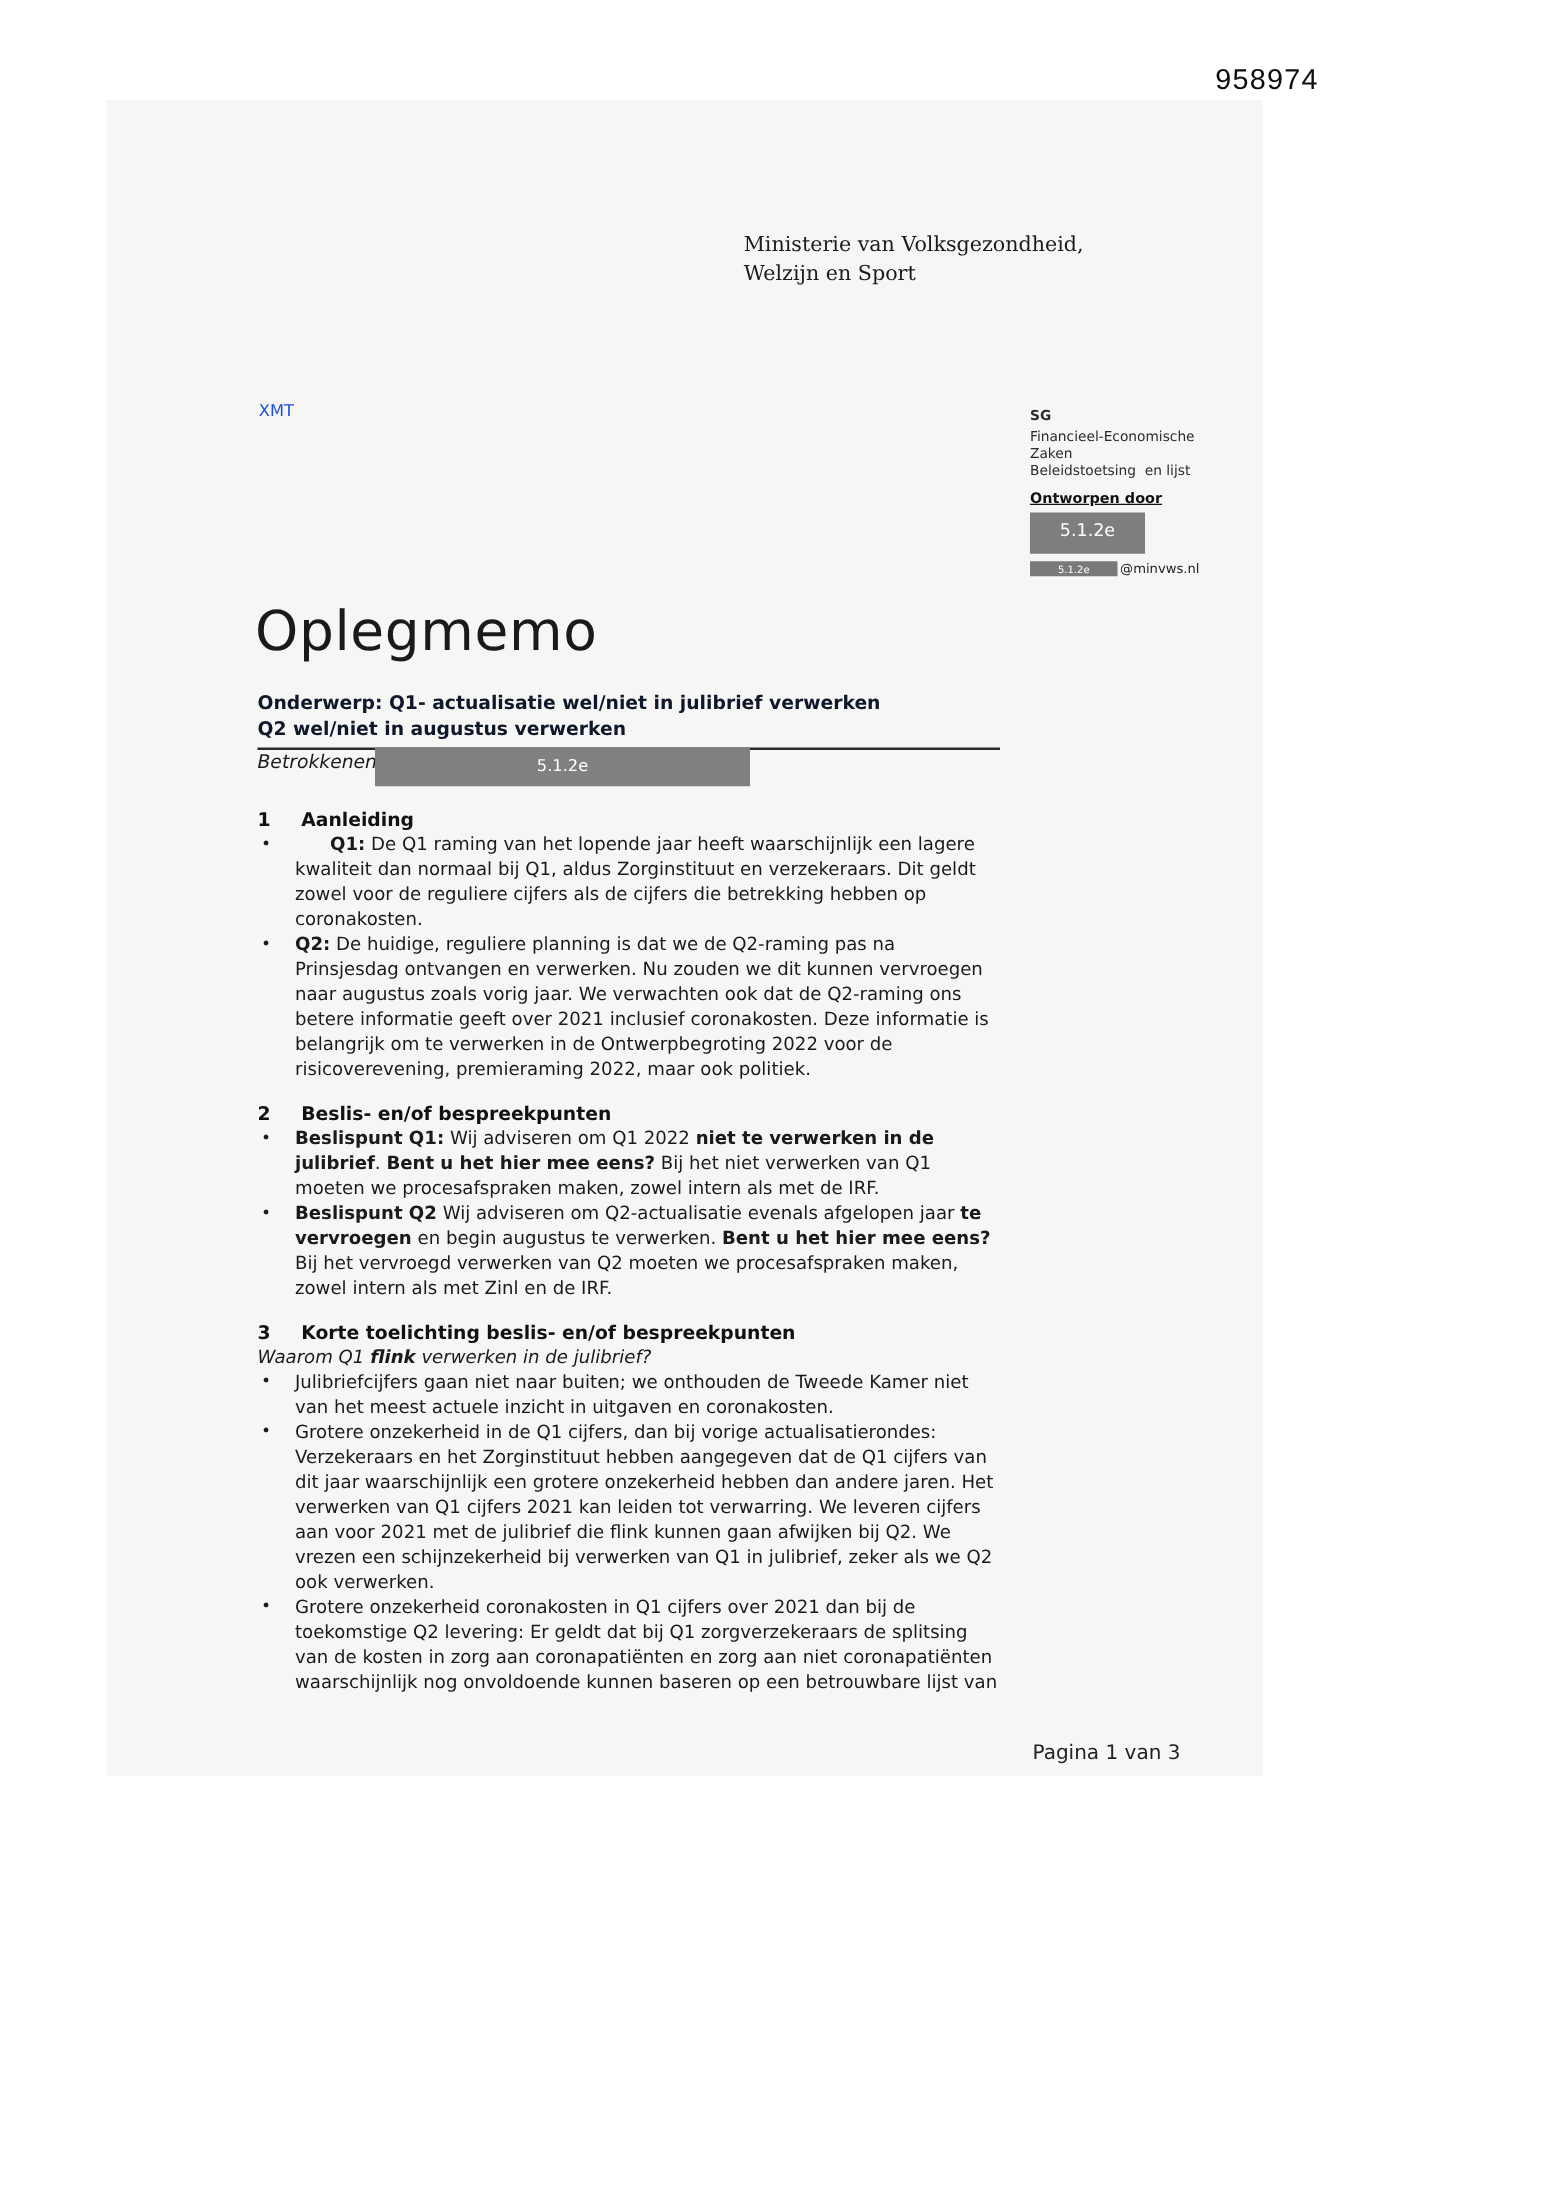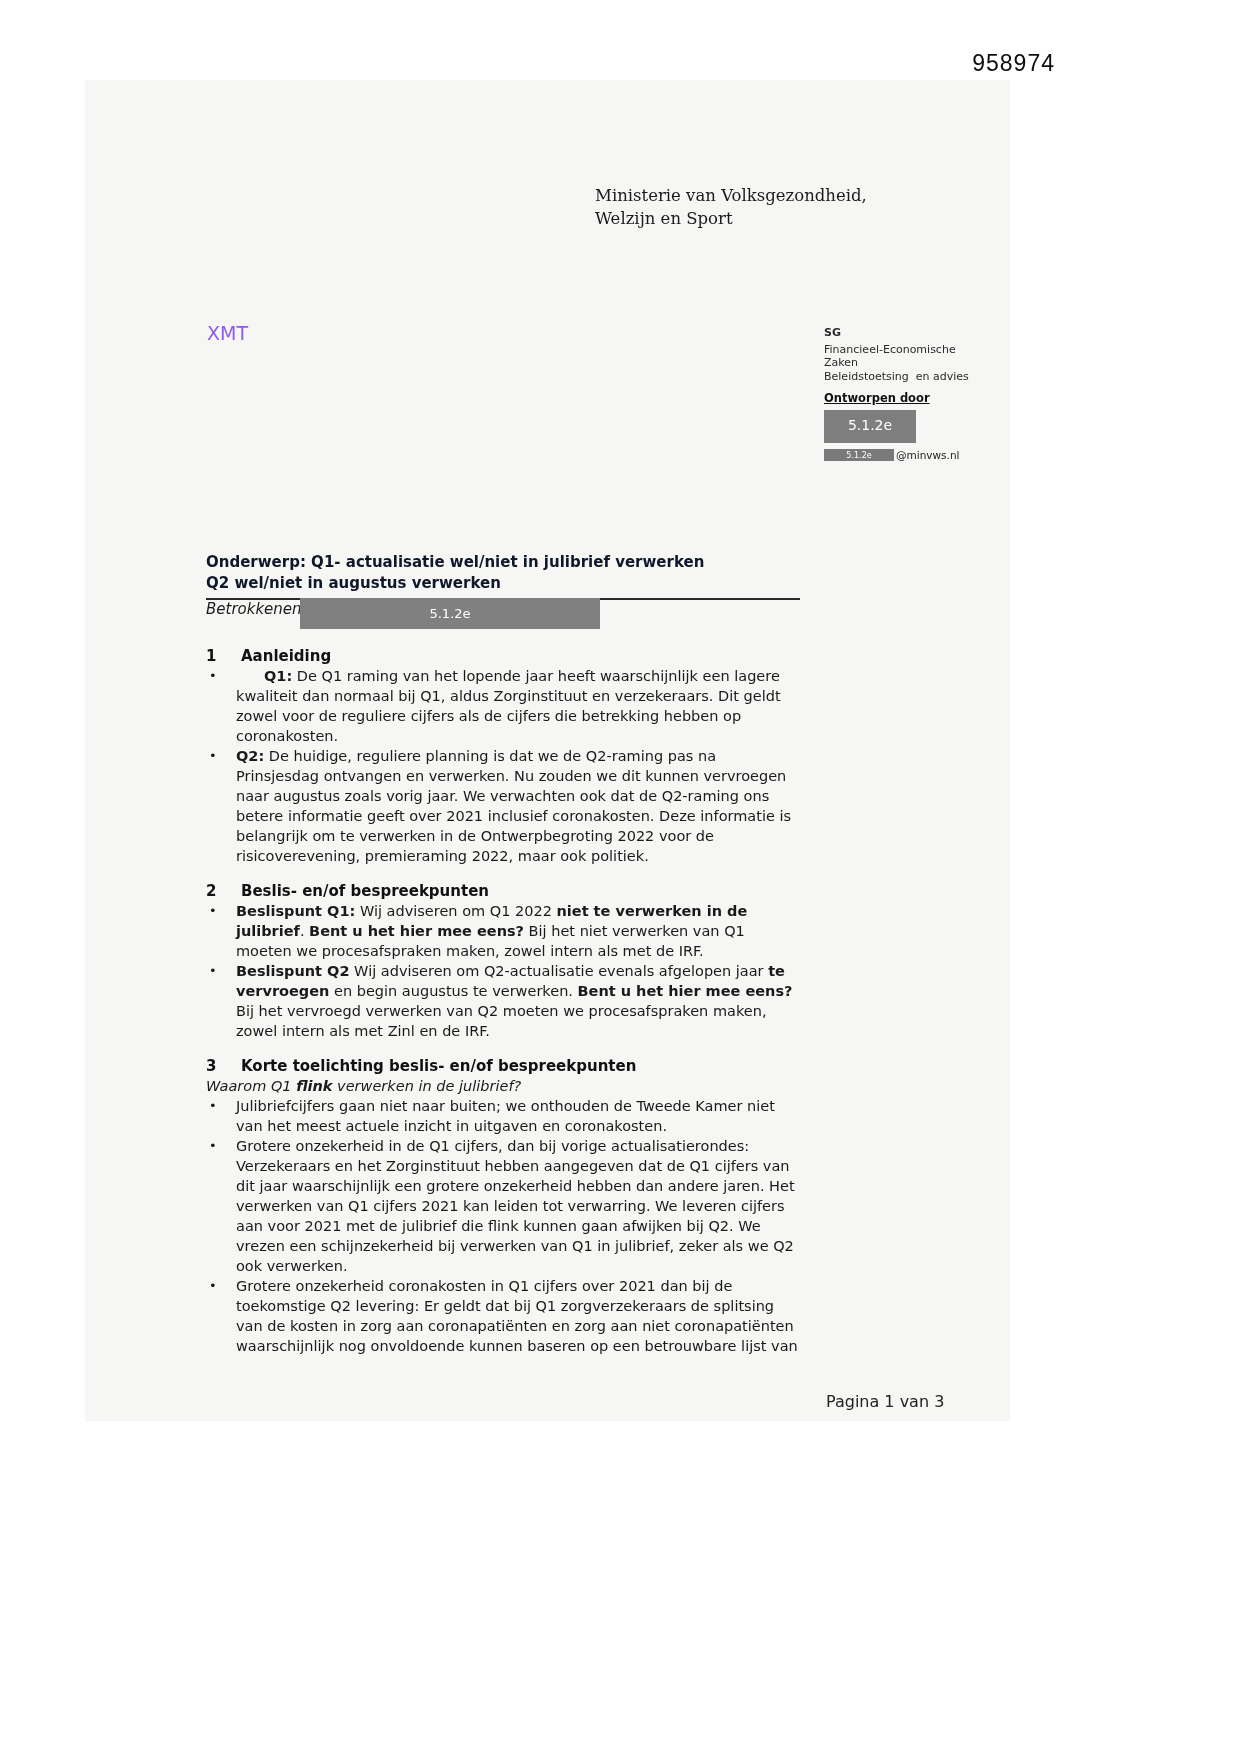--- a/index.html
+++ b/index.html
@@ -12,21 +12,21 @@
     font-family:"Liberation Sans",sans-serif;color:#0d0d0d;
   }
   .page{
     position:absolute;left:85px;top:80px;width:925px;height:1350px;
     background:#f6f6f5;
   }
   .ministry{
     position:absolute;left:510px;top:104px;
     font-family:"DejaVu Serif",serif;font-size:16.5px;line-height:23px;color:#1b1b1b;
   }
-  .xmt{position:absolute;left:122px;top:242px;font-size:19px;color:#8b5cf6;}
+  .xmt{position:absolute;left:122px;top:242px;font-size:13px;color:#1d4ed8;}
   .sidebar{position:absolute;left:739px;top:246px;width:170px;font-size:11px;line-height:13.5px;color:#2a2a2a;}
   .sidebar .sg{font-weight:bold;margin-bottom:3px;}
   .sidebar .dept{white-space:pre-wrap;}
   .sidebar .ontworpen{font-weight:bold;font-size:11.5px;margin-top:9px;text-decoration:underline;color:#111;}
   .redact-box{
     margin-top:4px;width:92px;height:33px;background:#7e7e7e;color:#ffffff;
     display:flex;align-items:center;justify-content:center;font-size:14px;
   }
   .email-row{margin-top:6px;display:flex;align-items:center;}
   .redact-small{
@@ -72,29 +72,30 @@
       <div>Ministerie van Volksgezondheid,</div>
       <div>Welzijn en Sport</div>
     </div>
 
     <div class="xmt">XMT</div>
 
     <div class="sidebar">
       <div class="sg">SG</div>
       <div class="dept">Financieel-Economische</div>
       <div class="dept">Zaken</div>
-      <div class="dept">Beleidstoetsing  en advies</div>
+      <div class="dept">Beleidstoetsing  en lijst</div>
       <div class="ontworpen">Ontworpen door</div>
       <div class="redact-box">5.1.2e</div>
       <div class="email-row">
         <span class="redact-small">5.1.2e</span>
         <span class="email-domain">@minvws.nl</span>
       </div>
     </div>
 
+    <h1 class="title">Oplegmemo</h1>
 
     <div class="subject">
       <div>Onderwerp: Q1- actualisatie wel/niet in julibrief verwerken</div>
       <div>Q2 wel/niet in augustus verwerken</div>
     </div>
 
     <div class="betrokkenen-row">
       <span class="betrokkenen-label">Betrokkenen:</span>
       <span class="redact-wide">5.1.2e</span>
     </div>

